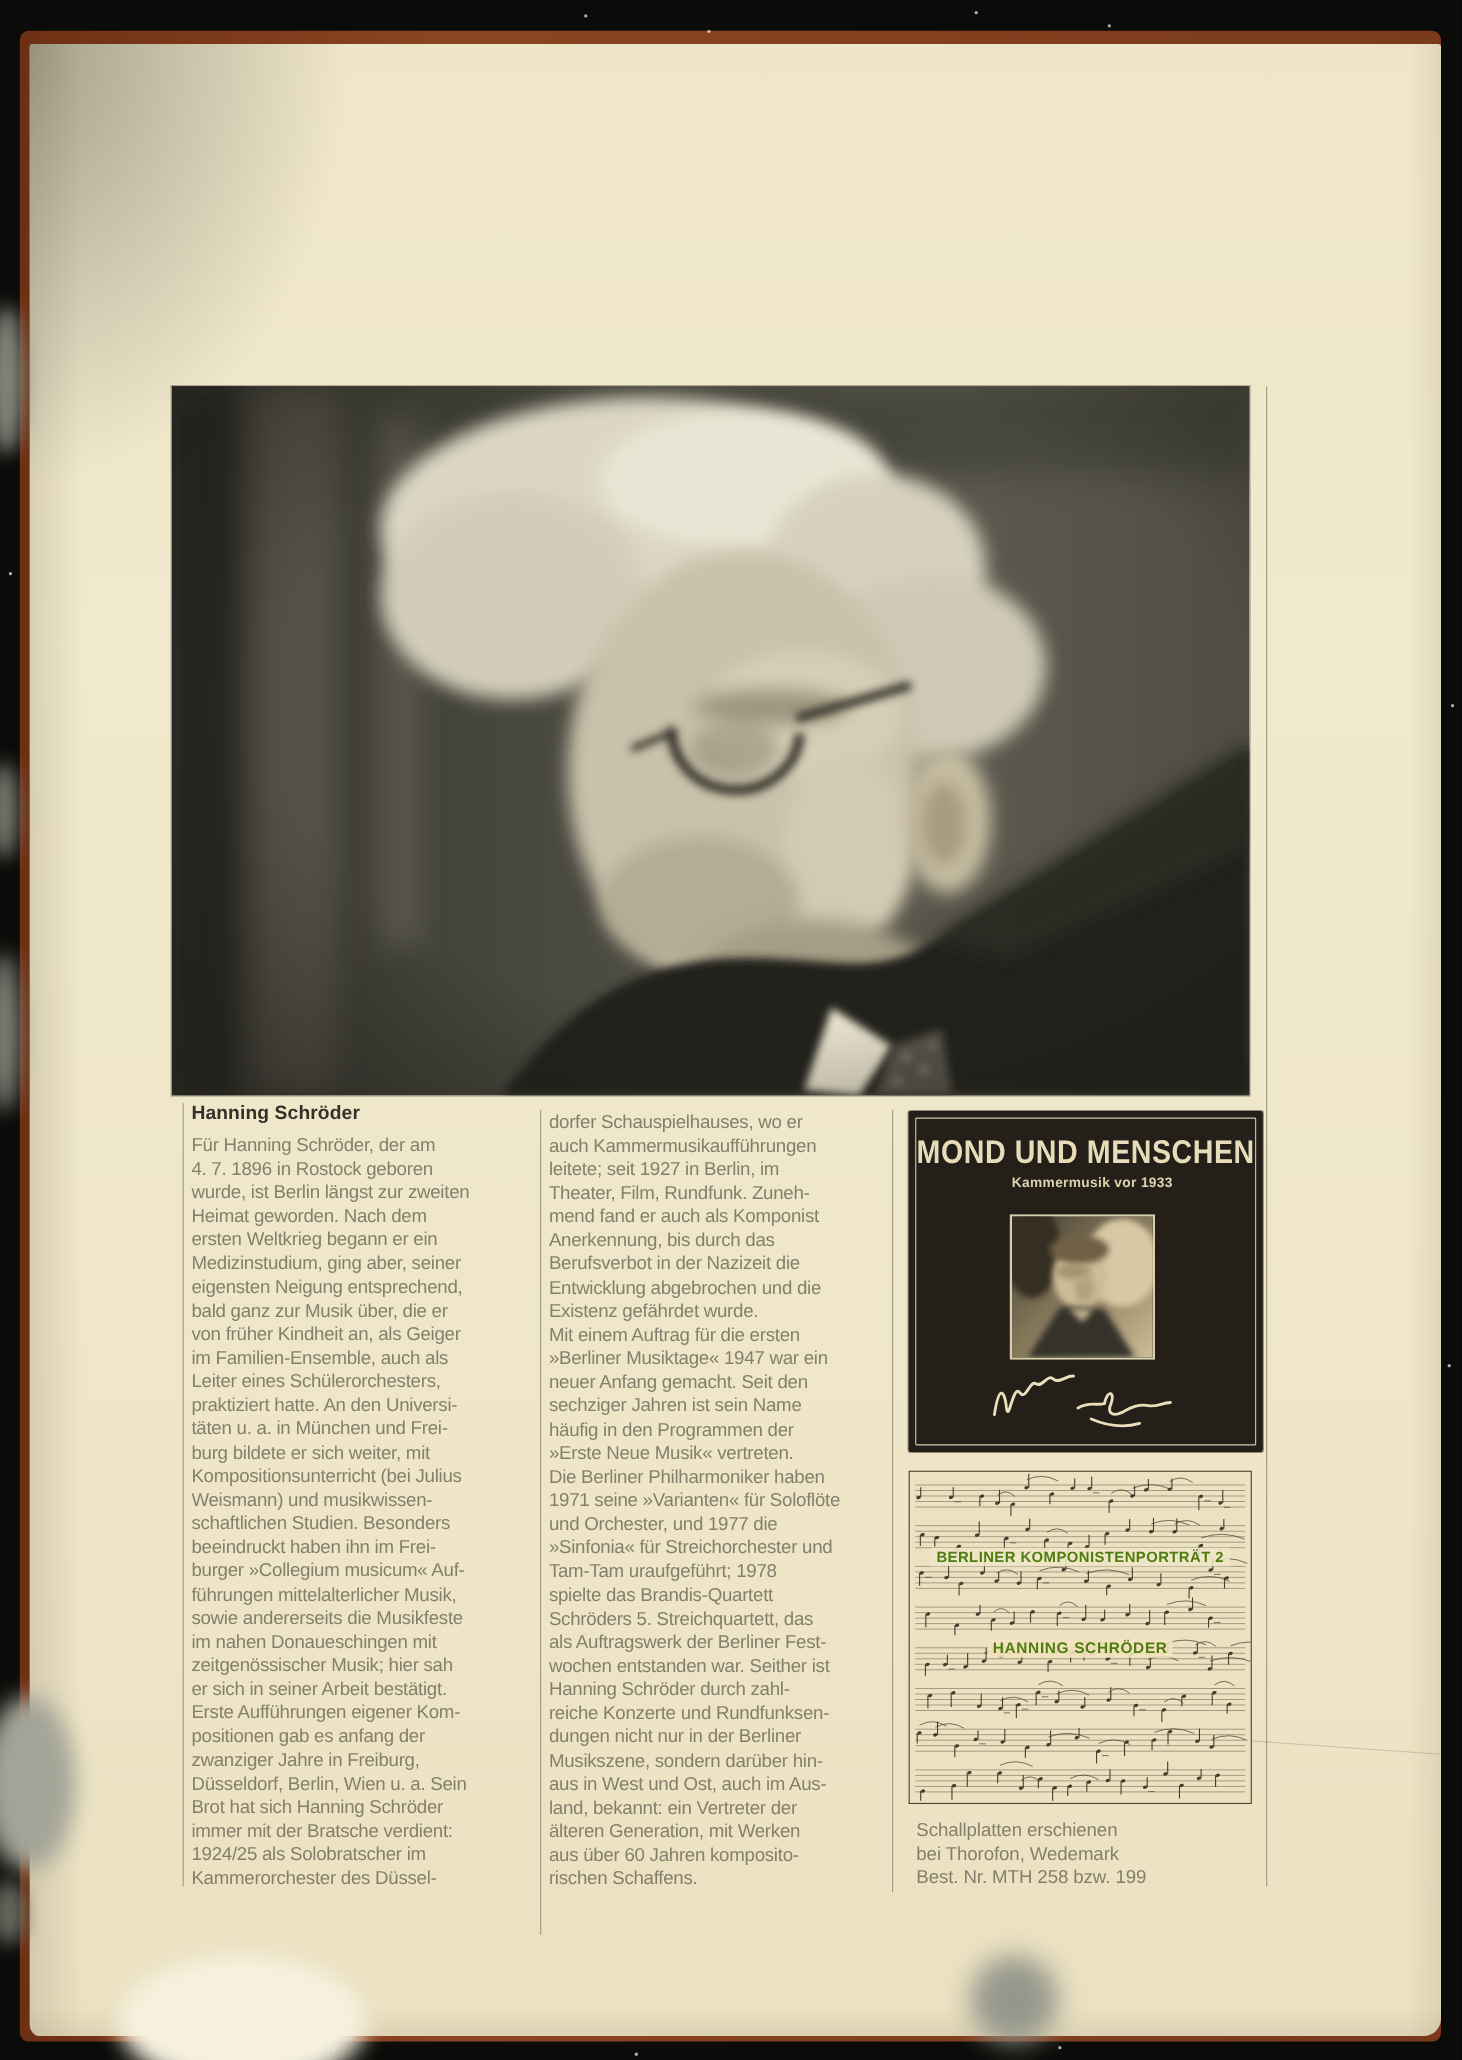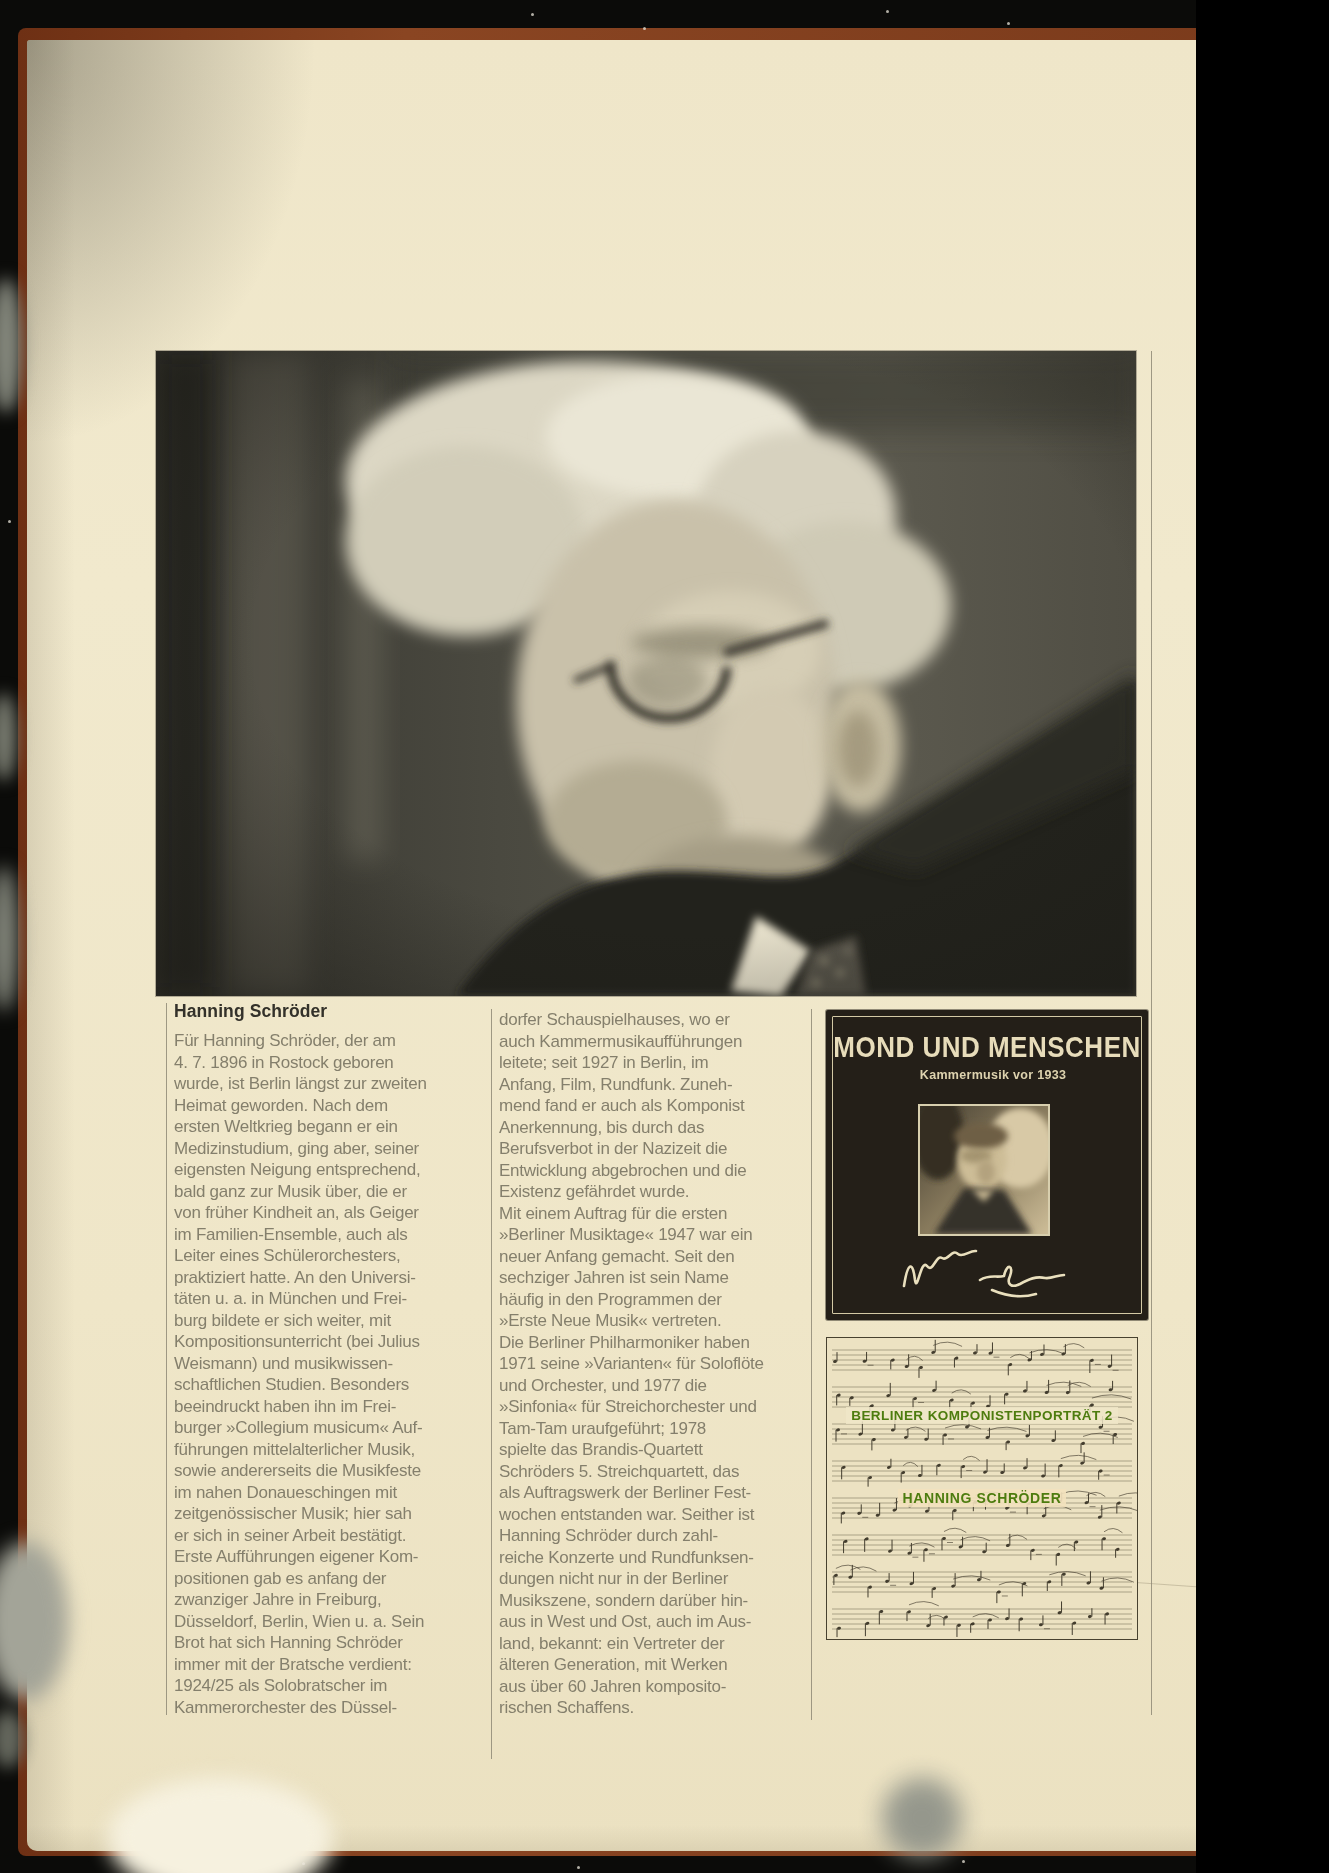--- a/index.html
+++ b/index.html
@@ -1,16 +1,16 @@
 <!DOCTYPE html>
 <html><head>
 <meta charset="utf-8">
 <style>
   html,body{margin:0;padding:0;background:#000;}
-  .stage{position:relative;width:1196px;height:1873px;background:#0b0b09;overflow:hidden;
+  .stage{position:relative;width:1329px;height:1873px;background:#0b0b09;overflow:hidden;
          font-family:"Liberation Sans", sans-serif;}
   .speck{position:absolute;width:3px;height:3px;border-radius:50%;background:#e9e6da;opacity:.75;z-index:6;}
   .book-edge{position:absolute;left:18px;top:28px;width:1292px;height:1828px;background:linear-gradient(90deg,#6e3014,#8a4522 30%,#7a3a1b);border-radius:8px;z-index:1;}
   .paper{position:absolute;left:27px;top:40px;width:1283px;height:1811px;z-index:2;
          background:linear-gradient(180deg,#efe6c9 0%,#f1e9cd 30%,#efe6c8 70%,#ebe1c1 100%);
          border-radius:3px 3px 16px 10px;overflow:hidden;}
   .paper::before{content:"";position:absolute;inset:0;
          background:linear-gradient(90deg,rgba(90,80,60,.16),rgba(90,80,60,0) 48px),
                     linear-gradient(270deg,rgba(90,80,60,.10),rgba(90,80,60,0) 30px),
                     linear-gradient(0deg,rgba(90,80,60,.10),rgba(90,80,60,0) 26px);}
@@ -188,21 +188,21 @@
           <div class="tline">1924/25 als Solobratscher im</div>
           <div class="tline">Kammerorchester des Düssel-</div>
         </div>
     </div>
 
     <div class="col col2">
       <div>
           <div class="tline">dorfer Schauspielhauses, wo er</div>
           <div class="tline">auch Kammermusikaufführungen</div>
           <div class="tline">leitete; seit 1927 in Berlin, im</div>
-          <div class="tline">Anfang, Film, Rundfunk. Zuneh-</div>
+          <div class="tline">Theater, Film, Rundfunk. Zuneh-</div>
           <div class="tline">mend fand er auch als Komponist</div>
           <div class="tline">Anerkennung, bis durch das</div>
           <div class="tline">Berufsverbot in der Nazizeit die</div>
           <div class="tline">Entwicklung abgebrochen und die</div>
           <div class="tline">Existenz gefährdet wurde.</div>
           <div class="tline">Mit einem Auftrag für die ersten</div>
           <div class="tline">»Berliner Musiktage« 1947 war ein</div>
           <div class="tline">neuer Anfang gemacht. Seit den</div>
           <div class="tline">sechziger Jahren ist sein Name</div>
           <div class="tline">häufig in den Programmen der</div>
@@ -604,20 +604,25 @@
           <line x1="245.26420117601018" y1="285.08393081560916" x2="245.26420117601018" y2="296.9833654942845" stroke="#433d2e" stroke-width="1"></line>
           <ellipse cx="262.9048013765853" cy="278.5675710661186" rx="2" ry="1.5" fill="#433d2e" transform="rotate(-15 262.9048013765853 278.5675710661186)"></ellipse>
           <line x1="264.9048013765853" y1="278.5675710661186" x2="264.9048013765853" y2="270.22672647760567" stroke="#433d2e" stroke-width="1"></line>
           <ellipse cx="280.06068583021903" cy="275.95001222237477" rx="2" ry="1.5" fill="#433d2e" transform="rotate(-15 280.06068583021903 275.95001222237477)"></ellipse>
           <line x1="278.06068583021903" y1="275.95001222237477" x2="278.06068583021903" y2="286.4690021166899" stroke="#433d2e" stroke-width="1"></line>
         </svg>
       <div class="sleeve-label sleeve-label1"><span>BERLINER KOMPONISTENPORTRÄT 2</span></div>
       <div class="sleeve-label sleeve-label2"><span>HANNING SCHRÖDER</span></div>
     </div>
 
+    <div class="footer">
+        <div class="tline">Schallplatten erschienen</div>
+        <div class="tline">bei Thorofon, Wedemark</div>
+        <div class="tline">Best. Nr. MTH 258 bzw. 199</div>
+      </div>
   </div>
 
   <div class="blob blobA"></div>
   <div class="blob blobB"></div>
   <div class="blob blobC"></div>
   <div class="blob blobD"></div>
   <div class="blob blobE"></div>
   <div class="blob blobF"></div>
   <div class="blob blobG"></div>
 </div>

